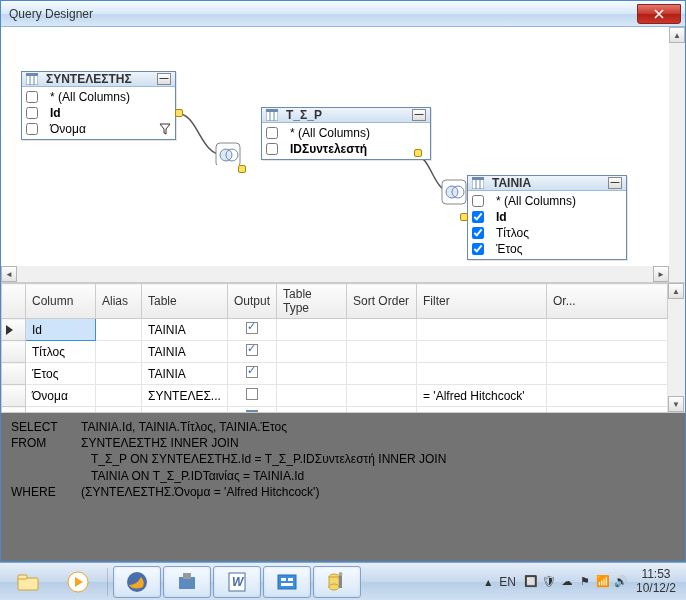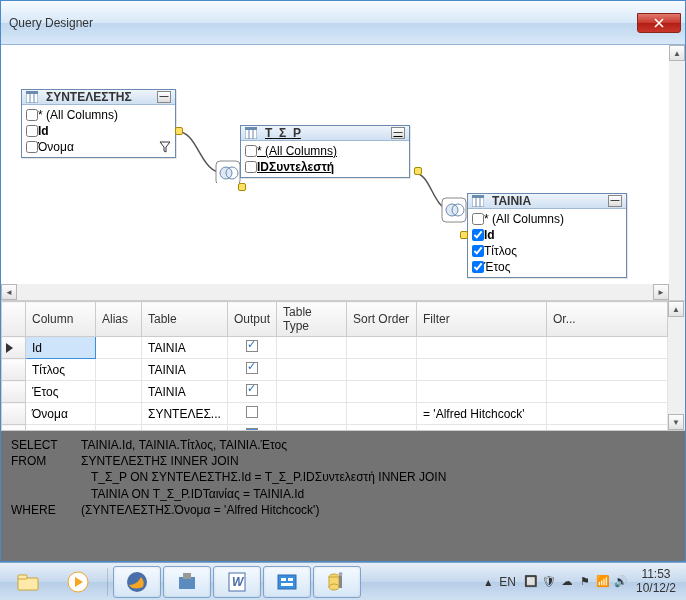--- a/index.html
+++ b/index.html
@@ -1,35 +1,35 @@
 <!DOCTYPE html>
 <html><head>
 <meta charset="utf-8">
 <style>
 * { box-sizing: border-box; margin: 0; padding: 0; font-family: "Segoe UI", Tahoma, sans-serif; font-size: 12px; }
 html, body { width: 686px; height: 600px; overflow: hidden; background: #fff; }
 
 .window { width: 686px; height: 562px; border: 1px solid #4a8ac9; display: flex; flex-direction: column; background: #fff; }
-.titlebar { height: 44px; background: linear-gradient(#f7fbff, #d8e8f8 50%, #bfd7ef 51%, #d8e8f8); display: flex; align-items: center; padding: 0 4px 0 8px; border-bottom: 1px solid #94b6d8; }
+.titlebar { height: 26px; background: linear-gradient(#f7fbff, #d8e8f8 50%, #bfd7ef 51%, #d8e8f8); display: flex; align-items: center; padding: 0 4px 0 8px; border-bottom: 1px solid #94b6d8; }
 .titlebar .title { flex: 1; color: #333; }
 .close-btn { width: 44px; height: 20px; background: linear-gradient(#e07a6f, #c9362b 50%, #b11f14 51%, #c9362b); border: 1px solid #8a251d; border-radius: 0 0 3px 3px; display: flex; align-items: center; justify-content: center; color: #fff; font-weight: bold; cursor: pointer; }
 .close-btn svg { width: 10px; height: 10px; }
 
 .diagram-pane { position: relative; height: 256px; background: #fff; border-bottom: 1px solid #ccc; }
 .diagram-scroll { position: absolute; left: 0; right: 16px; bottom: 0; height: 16px; background: #f0f0f0; display: flex; }
 .scroll-btn { width: 16px; height: 16px; background: linear-gradient(#fdfdfd,#e3e3e3); border: 1px solid #b5b5b5; display:flex; align-items:center; justify-content:center; font-size:8px; color:#555; }
 .diagram-vscroll { position:absolute; right:0; top:0; bottom:0; width:16px; background:#f0f0f0; display:flex; flex-direction:column; }
 .scroll-corner { position:absolute; right:0; bottom:0; width:16px; height:16px; background:#f0f0f0; }
 
 .table-box { position: absolute; border: 1px solid #6b8aaf; background: #fff; box-shadow: 1px 1px 0 rgba(0,0,0,0.1); }
 .table-header { background: linear-gradient(#eef4fb,#cfe0f2); border-bottom: 1px solid #9fb8d3; display: flex; align-items: center; padding: 0 4px; gap: 8px; font-weight: bold; color: #333; }
 .table-header .spacer { flex: 1; }
 .win-btn { width: 14px; height: 12px; border: 1px solid #888; background: linear-gradient(#fff,#ddd); font-size: 9px; line-height: 9px; text-align: center; cursor: pointer; }
 .table-cols { padding: 2px; }
-.col-row { display: flex; align-items: center; gap: 0; padding: 1px 2px; }
+.col-row { display: flex; align-items: center; gap: 12px; padding: 1px 2px; }
 .col-row input[type=checkbox] { width: 12px; height: 12px; }
 .col-row .bold { font-weight: bold; }
 .filter-icon { margin-left: auto; }
 .table-icon svg, .filter-icon svg { display:block; }
 .end-node { position:absolute; width:8px; height:8px; background:#ffe066; border:1px solid #aa8800; border-radius:2px; }
 
 .join-line { position:absolute; pointer-events:none; }
 
 .grid-pane { height: 130px; display:flex; background:#fff; border-bottom:1px solid #ccc; position:relative; }
 .grid-scroll-v { width:17px; background:#f0f0f0; display:flex; flex-direction:column; }
@@ -116,21 +116,21 @@
           <span class="filter-icon">
               <svg width="12" height="12">
                 <path d="M1 1 h10 l-4 5 v5 l-2 -1 v-4 z" fill="#fff" stroke="#333"></path>
               </svg>
             </span>
         </div>
       </div>
     </div>
     <div class="end-node" style="left:174px; top:82px"></div>
 
-    <div class="table-box" style="left:239px; top:80px; width:170px;text-decoration:underline;">
+    <div class="table-box" style="left:260px; top:80px; width:170px;">
       <div class="table-header">
         <span class="table-icon">
             <svg width="12" height="12">
               <rect x="0" y="0" width="12" height="12" fill="#fff" stroke="#6b8aaf"></rect>
               <rect x="0" y="0" width="12" height="3" fill="#6b8aaf"></rect>
               <line x1="4" y1="0" x2="4" y2="12" stroke="#6b8aaf"></line>
               <line x1="8" y1="0" x2="8" y2="12" stroke="#6b8aaf"></line>
             </svg>
           </span>
         <span>Τ_Σ_Ρ</span>

